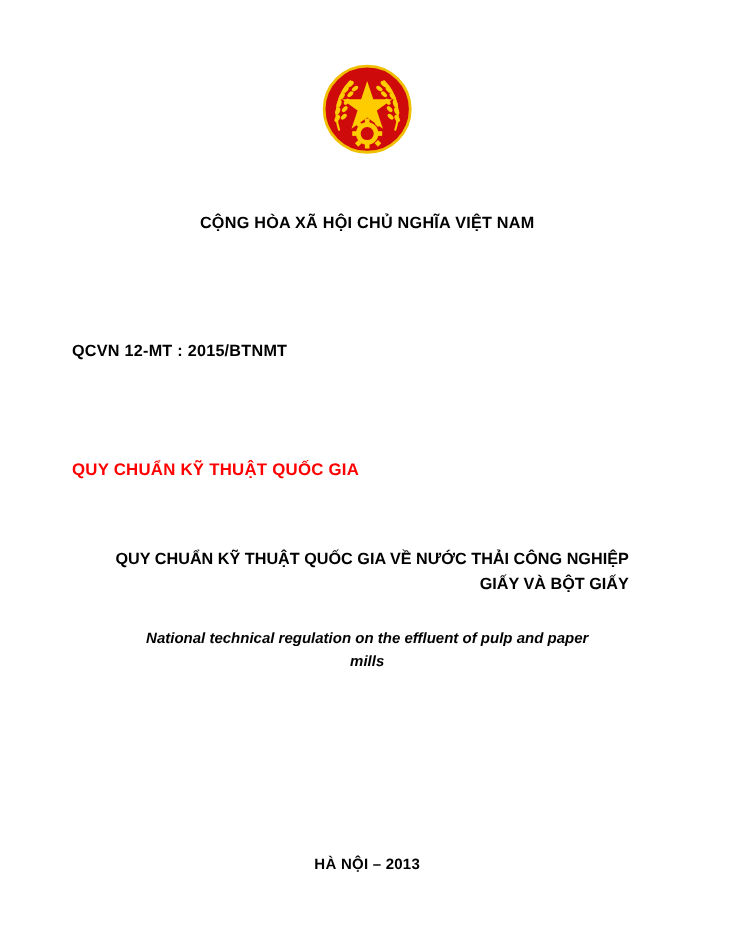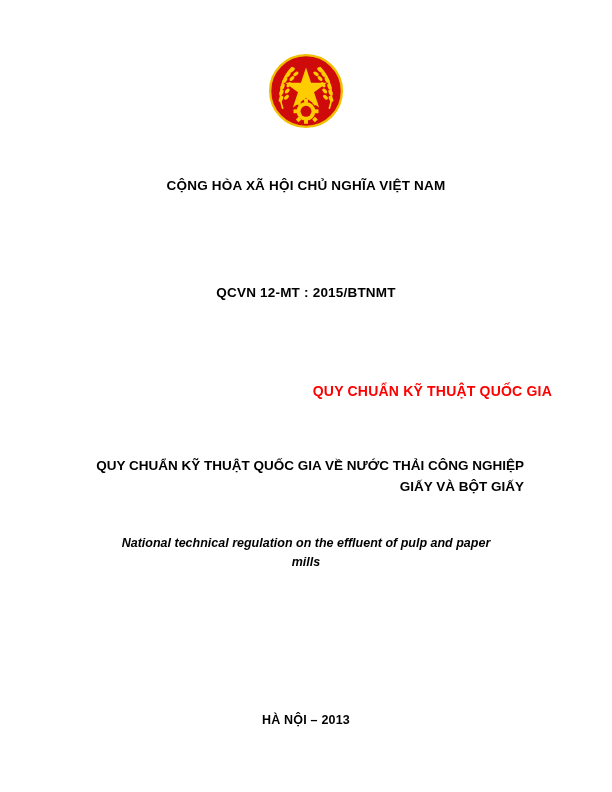--- a/index.html
+++ b/index.html
@@ -40,48 +40,48 @@
   .country-line {
     text-align: center;
     margin-top: 48px;
     font-size: 13.5px;
     font-weight: bold;
     letter-spacing: 0.2px;
     color: #000;
   }
 
   .code-line {
-    text-align: center;
+    text-align: left;
     margin-top: 92px;
     font-size: 13.5px;
     font-weight: bold;
     letter-spacing: 0.2px;
   }
 
   .red-title {
-    text-align: right;
+    text-align: left;
     margin-top: 83px;
     font-size: 14px;
     font-weight: bold;
     color: #ff0000;
     letter-spacing: 0.2px;
   }
 
   .main-title {
     text-align: right;
     margin-top: 57px;
     font-size: 13.5px;
     font-weight: bold;
     line-height: 1.55;
     padding: 0 28px;
   }
 
   .sub-title {
     text-align: center;
-    margin-top: 36px;
+    margin-top: 25px;
     font-size: 12.5px;
     font-weight: bold;
     font-style: italic;
     line-height: 1.55;
     padding: 0 55px;
   }
 
   .footer-line {
     position: absolute;
     left: 0;

